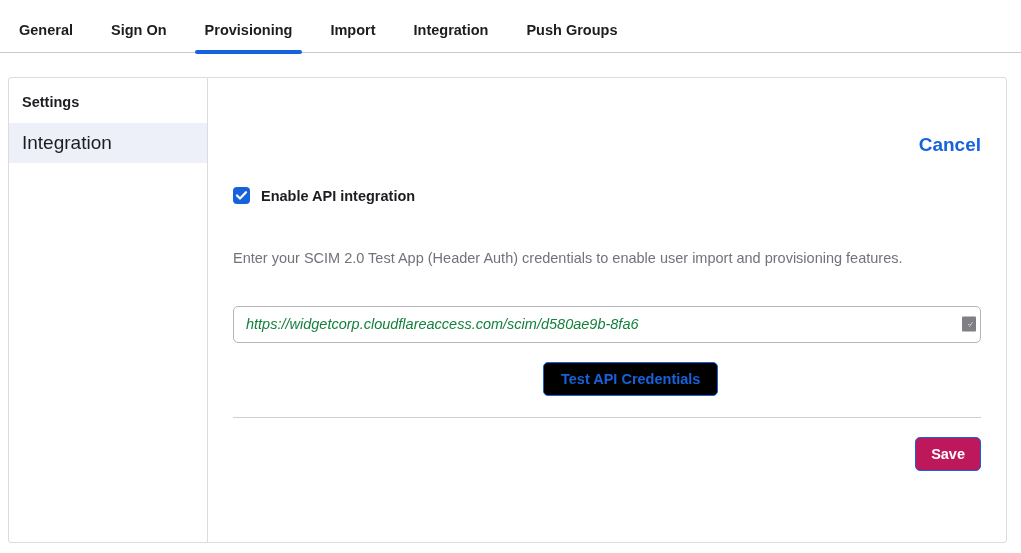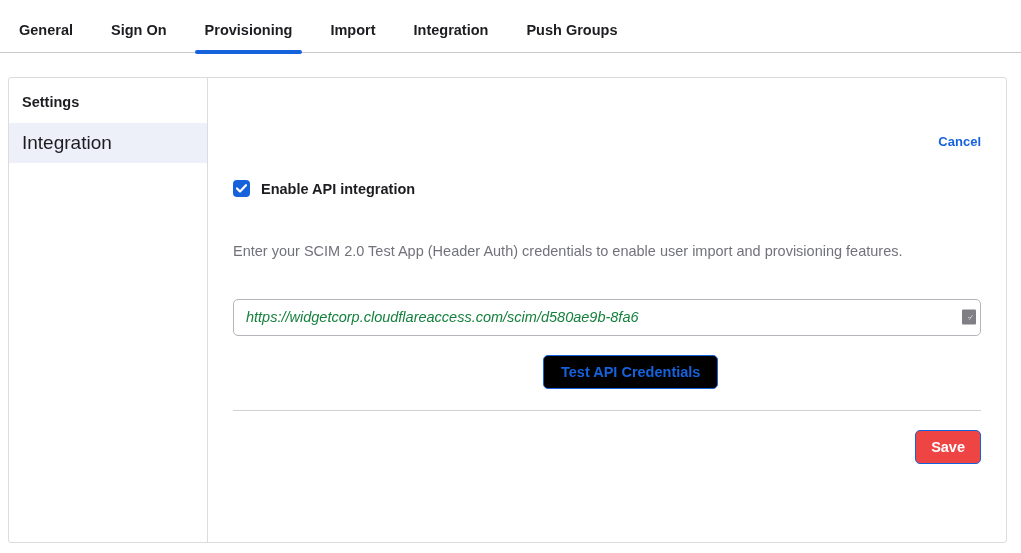--- a/index.html
+++ b/index.html
@@ -73,21 +73,21 @@
   .content {
     flex: 1;
     padding: 0 25px;
   }
   .cancel-row {
     display: flex;
     justify-content: flex-end;
     padding-top: 56px;
   }
   .cancel-link {
-    font-size: 13px;
+    font-size: 19px;
     font-weight: 700;
     color: #1662dd;
     cursor: pointer;
   }
 
   .checkbox-row {
     margin-top: 31px;
     display: flex;
     align-items: center;
   }
@@ -179,21 +179,21 @@
     margin-top: 21px;
     border-top: 1px solid #cfcfd4;
   }
 
   .save-row {
     display: flex;
     justify-content: flex-end;
     margin-top: 19px;
   }
   .save-btn {
-    background: #ef4444;
+    background: #be185d;
     border: 1px solid #1662dd;
     border-radius: 5px;
     color: #ffffff;
     font-family: "Liberation Sans", sans-serif;
     font-size: 14.5px;
     font-weight: 700;
     padding: 8px 15px;
     cursor: pointer;
   }
 </style>

